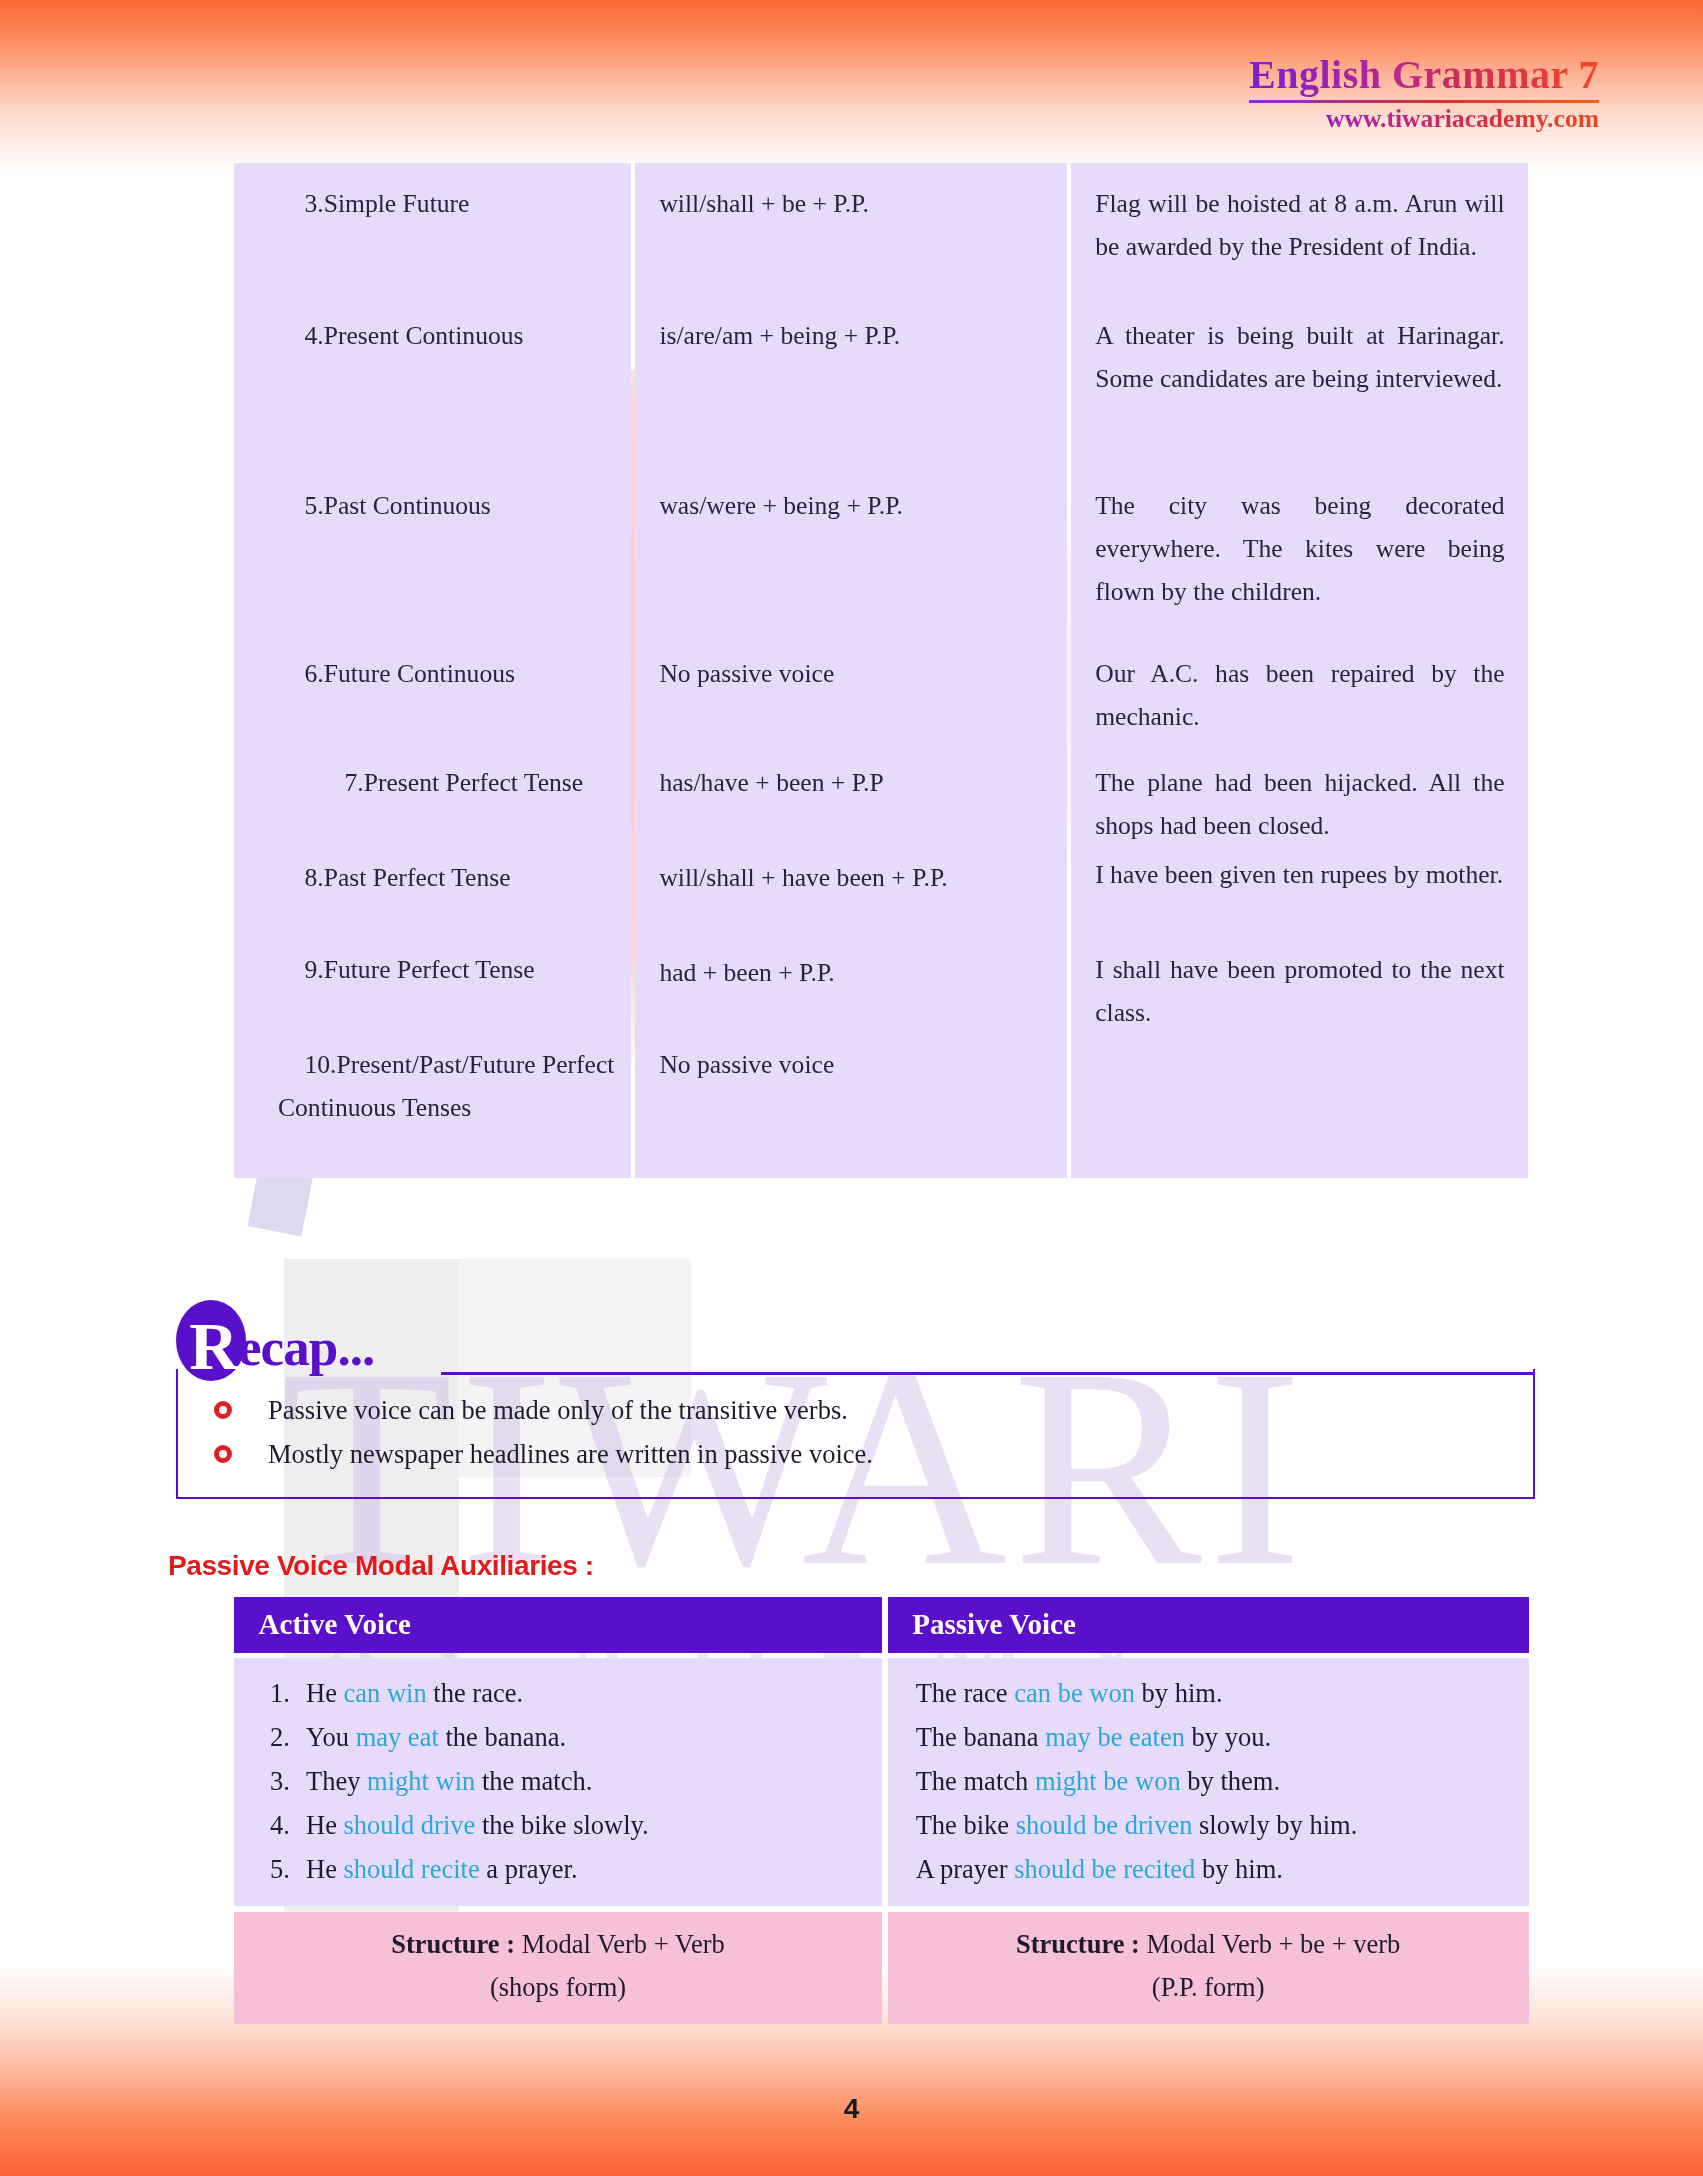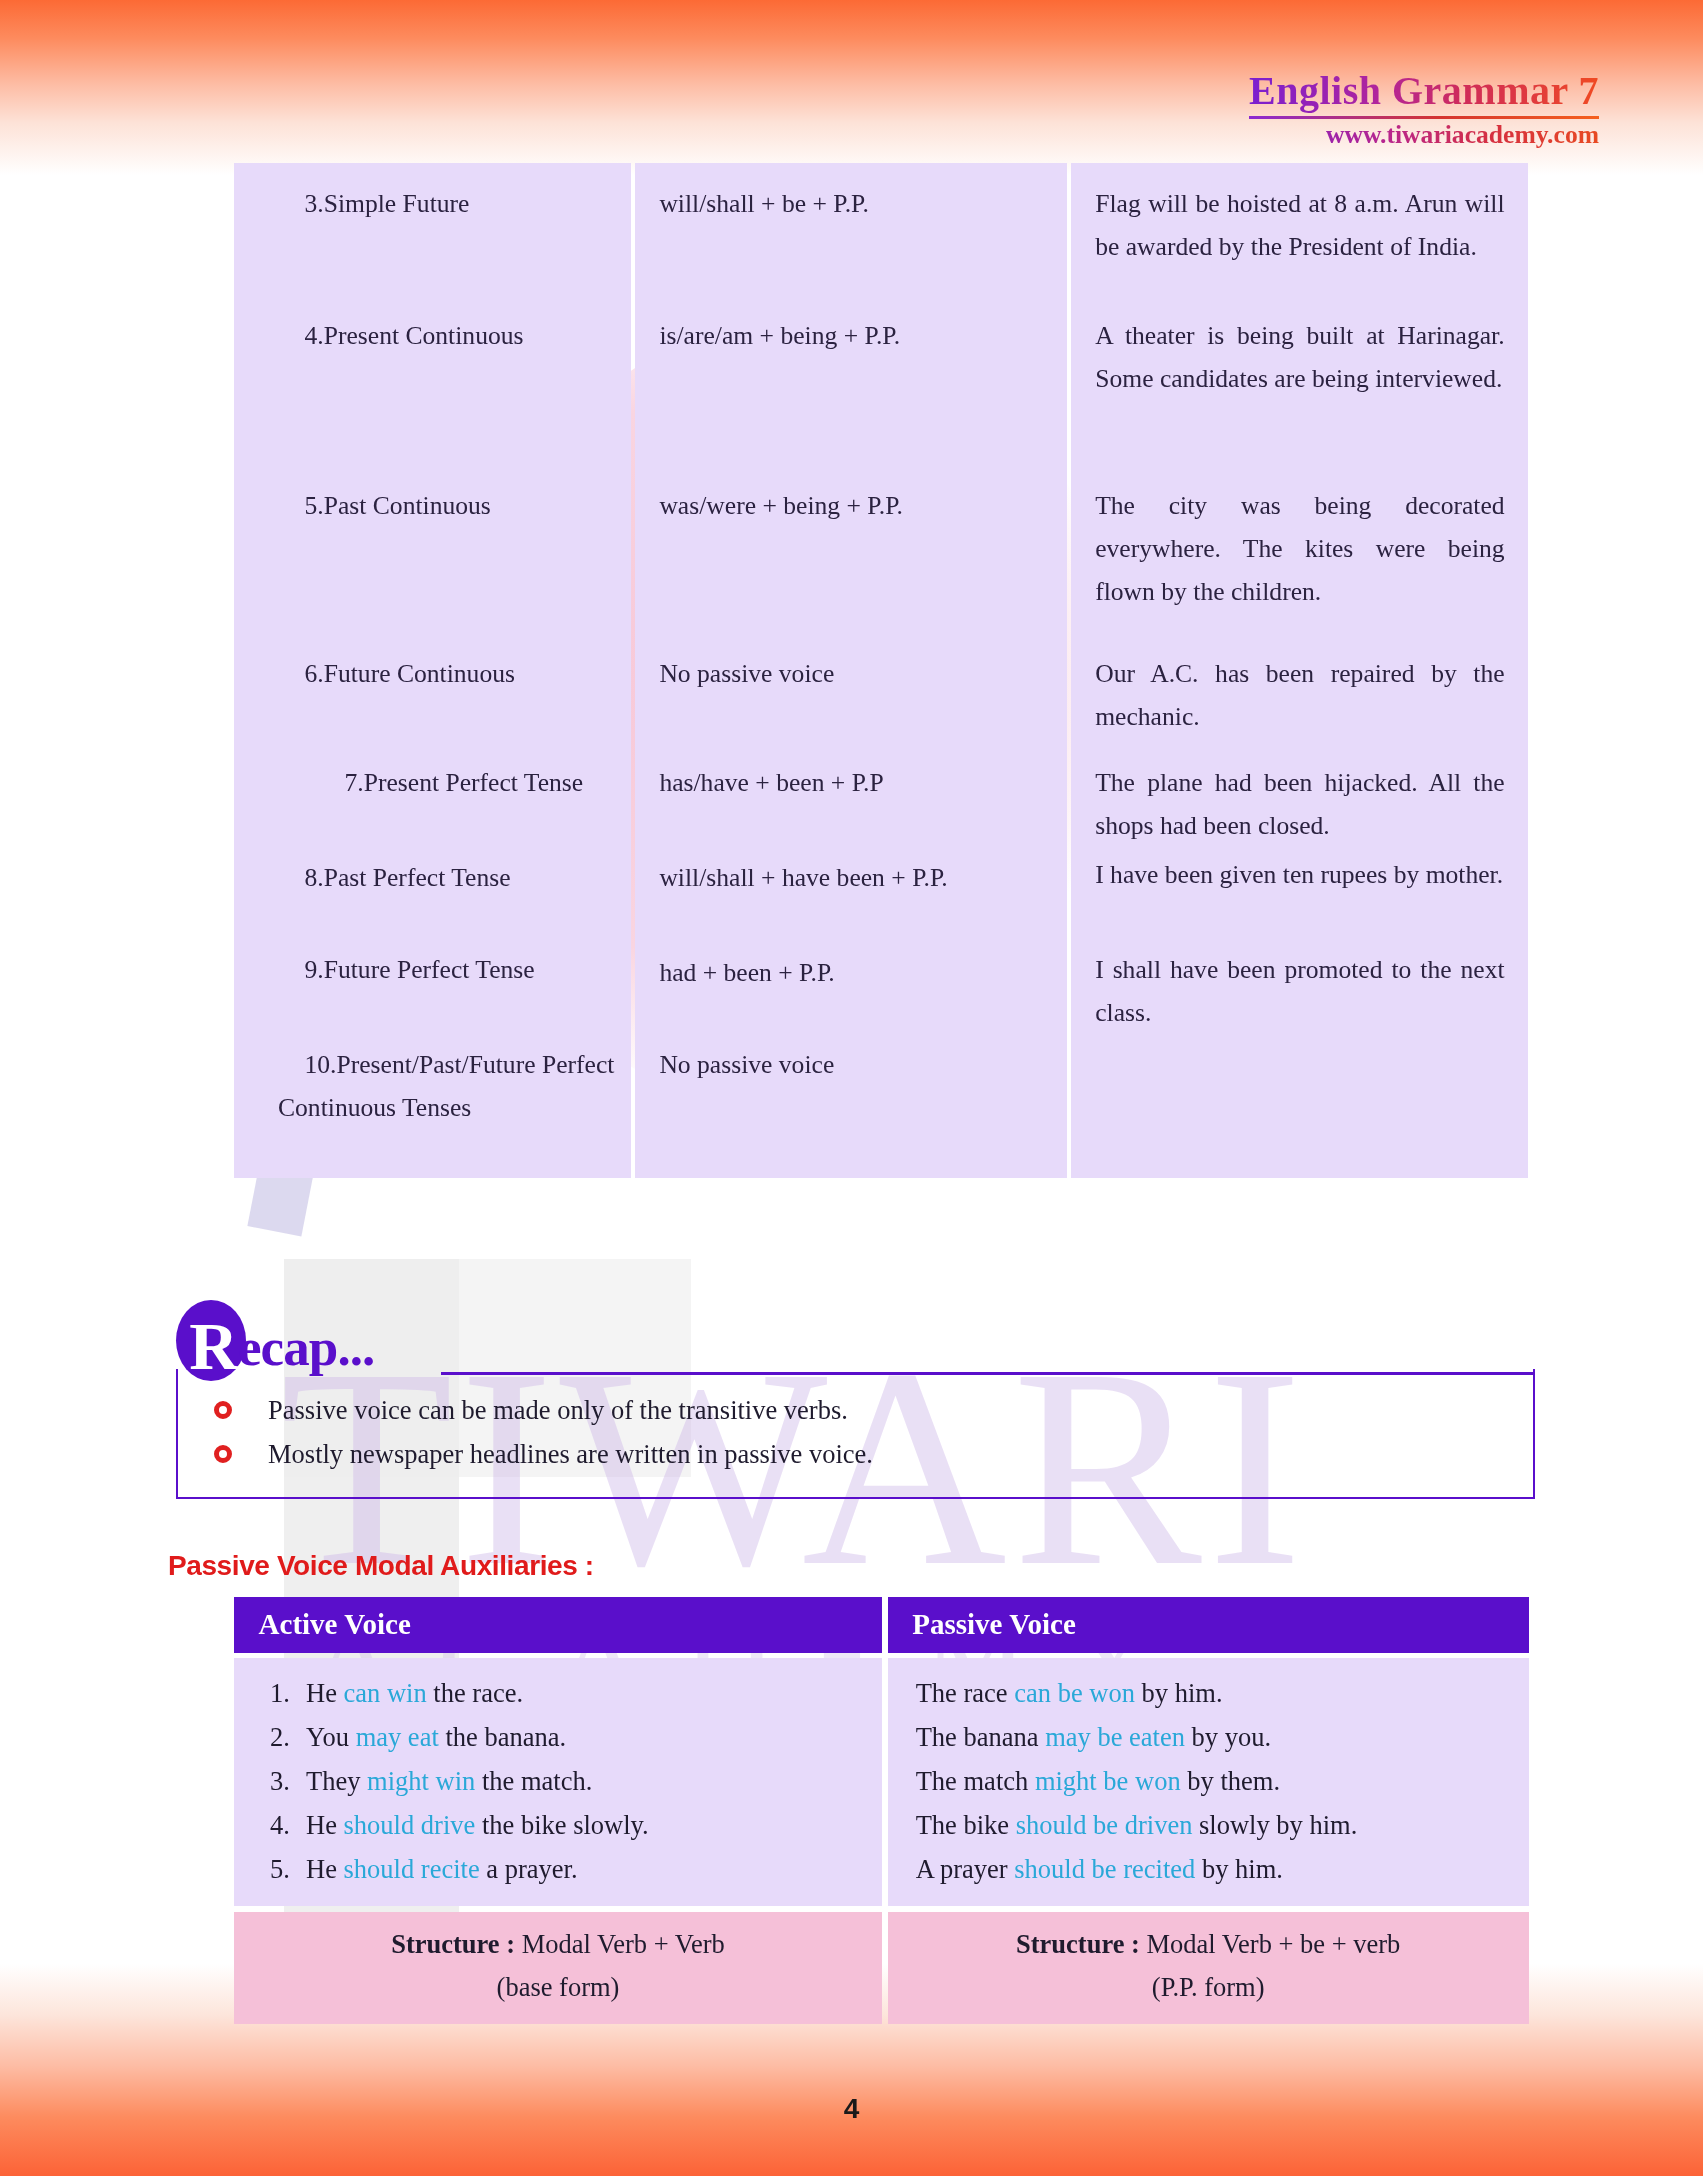--- a/index.html
+++ b/index.html
@@ -96,21 +96,21 @@
   .page {
     position: absolute;
     inset: 0;
     z-index: 2;
   }
 
   
   .hdr {
     position: absolute;
     right: 104px;
-    top: 68px;
+    top: 52px;
     text-align: right;
   }
   .hdr-title {
     font-family: "Liberation Serif", serif;
     font-weight: 700;
     font-size: 40px;
     line-height: 45px;
     background: linear-gradient(to right, #7A1FD0 0%, #B2259A 38%, #D02C58 62%, #F04A22 100%);
     -webkit-background-clip: text;
     background-clip: text;
@@ -462,21 +462,21 @@
             <span class="mod-txt-pad">The bike <span class="hl">should be driven</span> slowly by him.</span>
           </div>
           <div class="mod-row">
             <span class="mod-txt-pad">A prayer <span class="hl">should be recited</span> by him.</span>
           </div>
         </div>
     </div>
     <div class="mod-struct">
       <div class="ms-1">
         <div><span class="ms-b">Structure :</span><span> Modal Verb + Verb</span></div>
-        <div>(base form)</div>
+        <div>(shops form)</div>
       </div>
       <div class="ms-2">
         <div><span class="ms-b">Structure :</span><span> Modal Verb + be + verb</span></div>
         <div>(P.P. form)</div>
       </div>
     </div>
   </div>
 
   <div class="page-num">4</div>
 </div>

